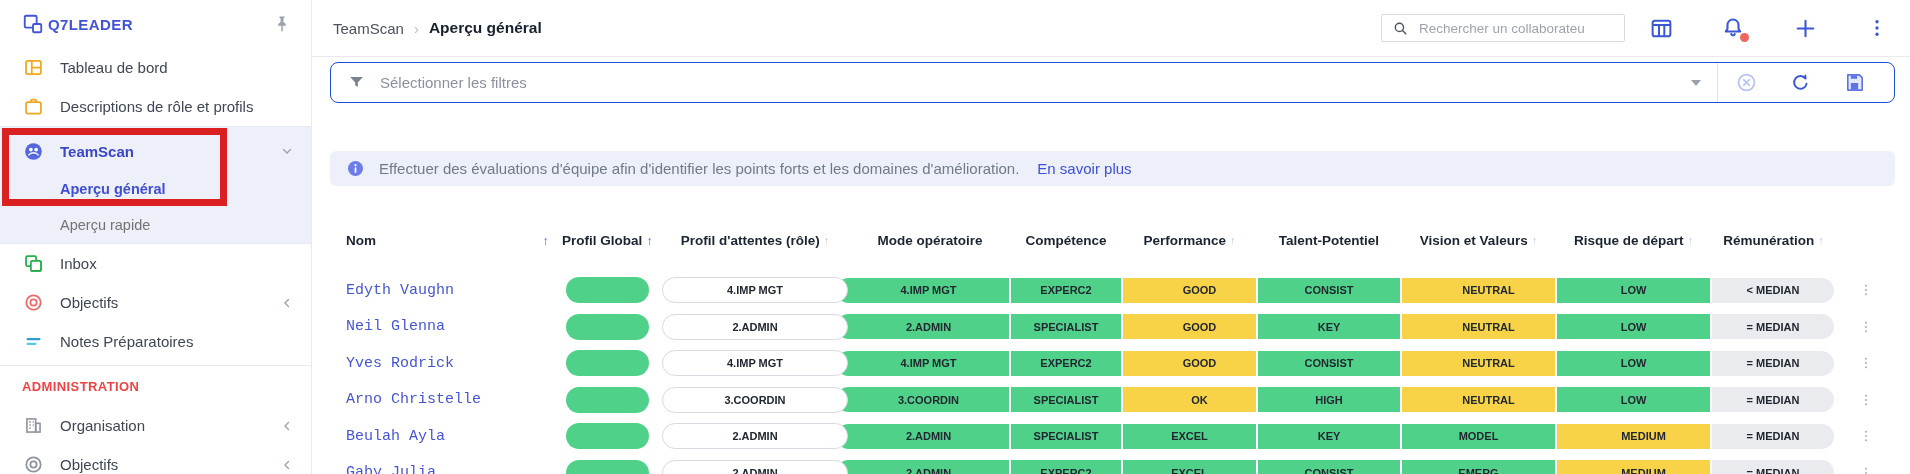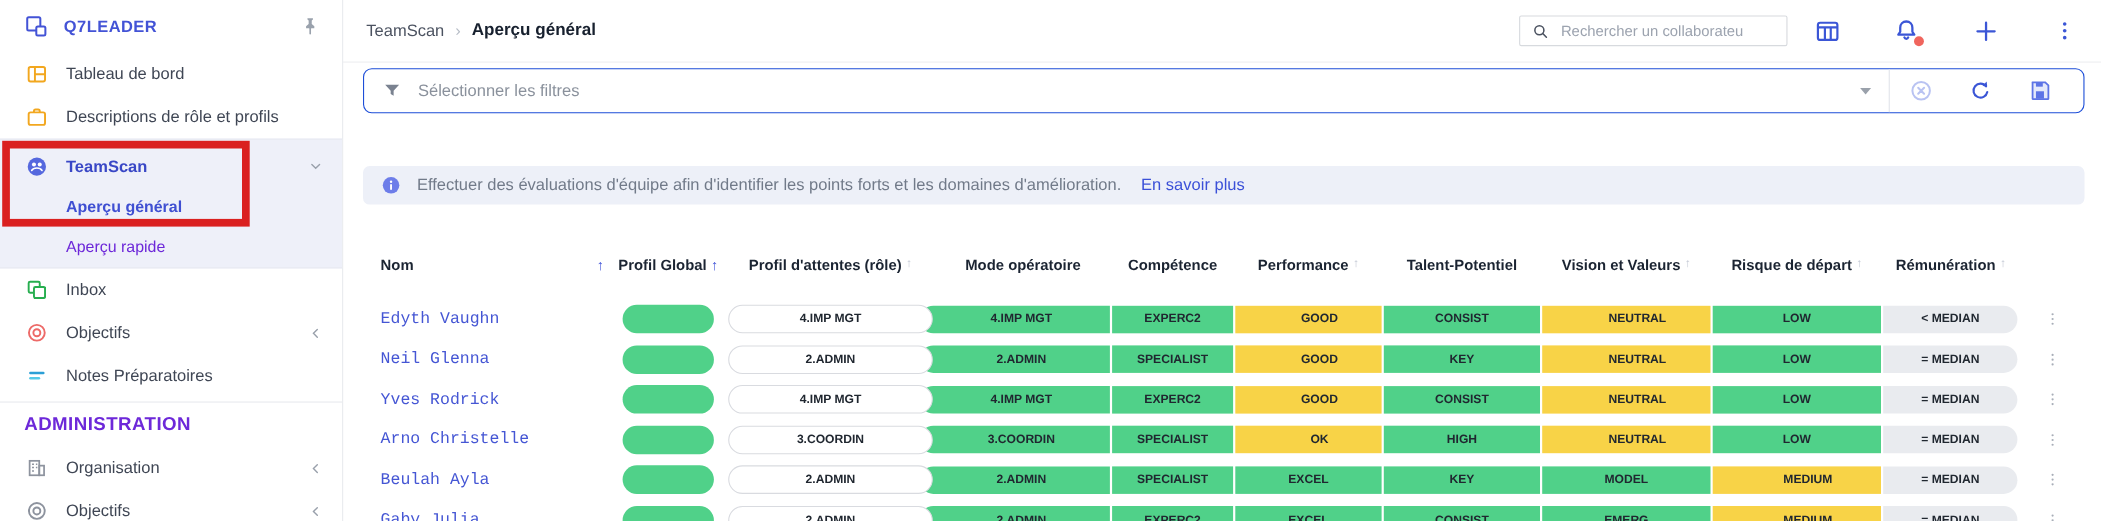--- a/index.html
+++ b/index.html
@@ -2,35 +2,35 @@
 <html><head>
 <meta charset="utf-8">
 <style>
   html,body{margin:0;padding:0;background:#fff;}
   .app{position:relative;width:1910px;height:474px;overflow:hidden;background:#fff;
        font-family:"Liberation Sans",sans-serif;color:#3f4654;}
 
   
   .sidebar{position:absolute;left:0;top:0;width:311px;height:474px;background:#fff;
            border-right:1px solid #e8eaee;z-index:2;}
-  .logo-row{height:48px;display:flex;align-items:center;padding:0 18px 0 22px;gap:14px;}
+  .logo-row{height:48px;display:flex;align-items:center;padding:0 18px 0 22px;gap:4px;}
   .logo-text{color:#4353d6;font-weight:bold;font-size:15px;letter-spacing:.4px;flex:1;}
   .nav-item{height:39px;display:flex;align-items:center;padding:0 16px 0 22px;gap:16px;
             font-size:15px;color:#3f4654;cursor:pointer;}
   .nav-icon{width:22px;height:22px;display:flex;align-items:center;justify-content:center;flex:none;}
   .nav-label{flex:1;white-space:nowrap;overflow:hidden;}
   .nav-chevron{width:16px;height:16px;display:flex;align-items:center;justify-content:center;color:#99a0ab;}
   .nav-group{background:#eef0f9;padding-top:4px;border-top:1px solid #e7e9f1;border-bottom:1px solid #e7e9f1;}
   .nav-group .nav-item{height:40px;}
   .nav-group .nav-item .nav-label{color:#3947c6;font-weight:bold;}
-  .nav-sub{height:36px;display:flex;align-items:center;padding-left:60px;font-size:14.5px;color:#6d28d9;cursor:pointer;}
+  .nav-sub{height:36px;display:flex;align-items:center;padding-left:60px;font-size:14.5px;color:#737373;cursor:pointer;}
   .nav-sub.active{color:#3f4fd2;font-weight:bold;}
   .nav-divider{height:1px;background:#e8eaee;margin:4px 0 0 0;}
-  .nav-section{height:40px;display:flex;align-items:center;padding:0 22px;font-size:17px;
-               font-weight:bold;color:#6d28d9;letter-spacing:.4px;}
+  .nav-section{height:40px;display:flex;align-items:center;padding:0 22px;font-size:13px;
+               font-weight:bold;color:#ef4444;letter-spacing:.4px;}
   .annotation-box{position:absolute;left:2px;top:128px;width:225px;height:78px;
                   border:7px solid var(--red-annotation,#da2020);box-sizing:border-box;z-index:9;pointer-events:none;}
 
   
   .topbar{position:absolute;left:311px;top:0;right:0;height:57px;background:#fff;
           border-bottom:1px solid #e8eaee;display:flex;align-items:center;padding:0 19px 0 22px;box-sizing:border-box;}
   .breadcrumb{display:flex;align-items:center;gap:10px;font-size:15px;flex:1;}
   .crumb-parent{color:#4b5260;}
   .crumb-sep{color:#b6bcc6;font-size:15px;}
   .crumb-current{color:#17202e;font-weight:bold;font-size:15.5px;}

